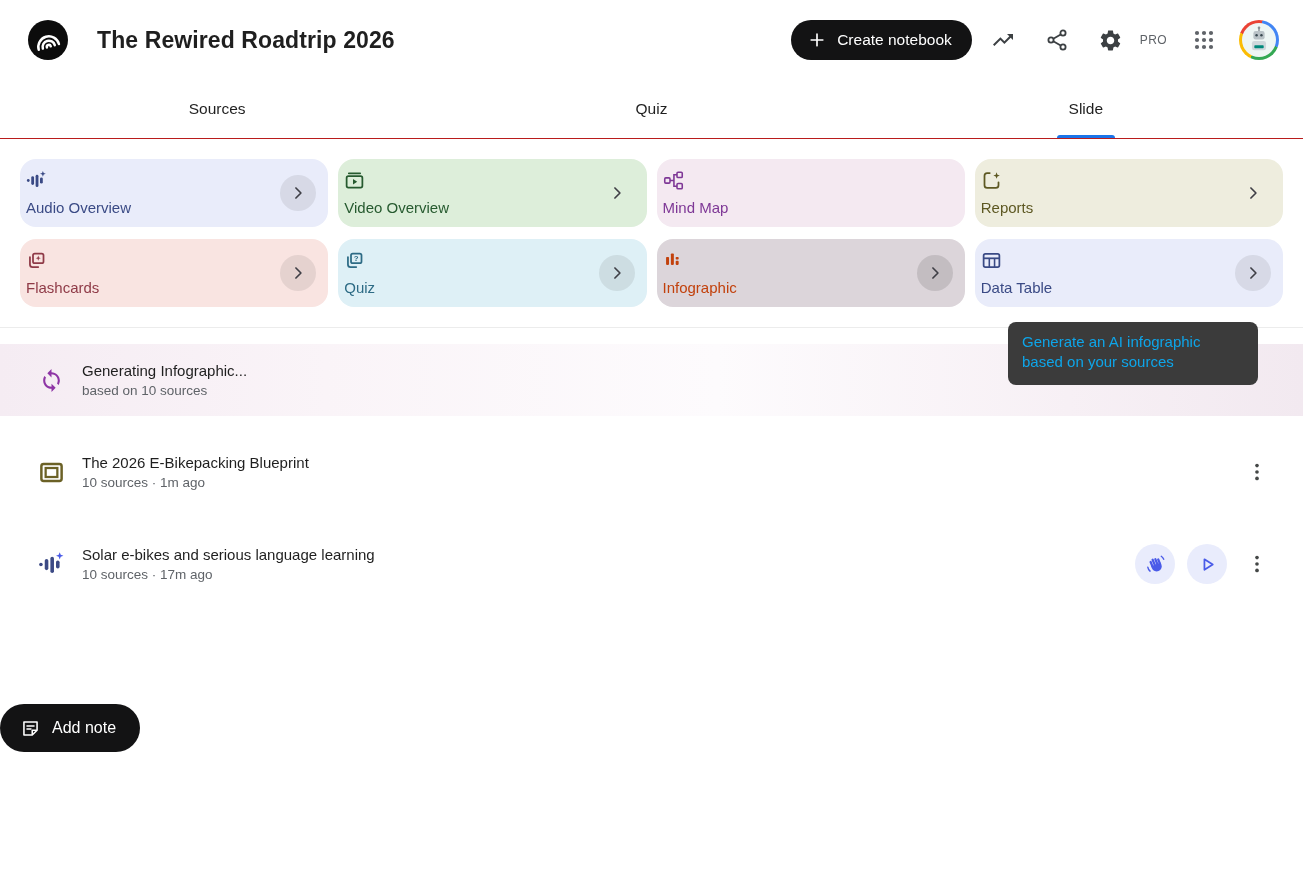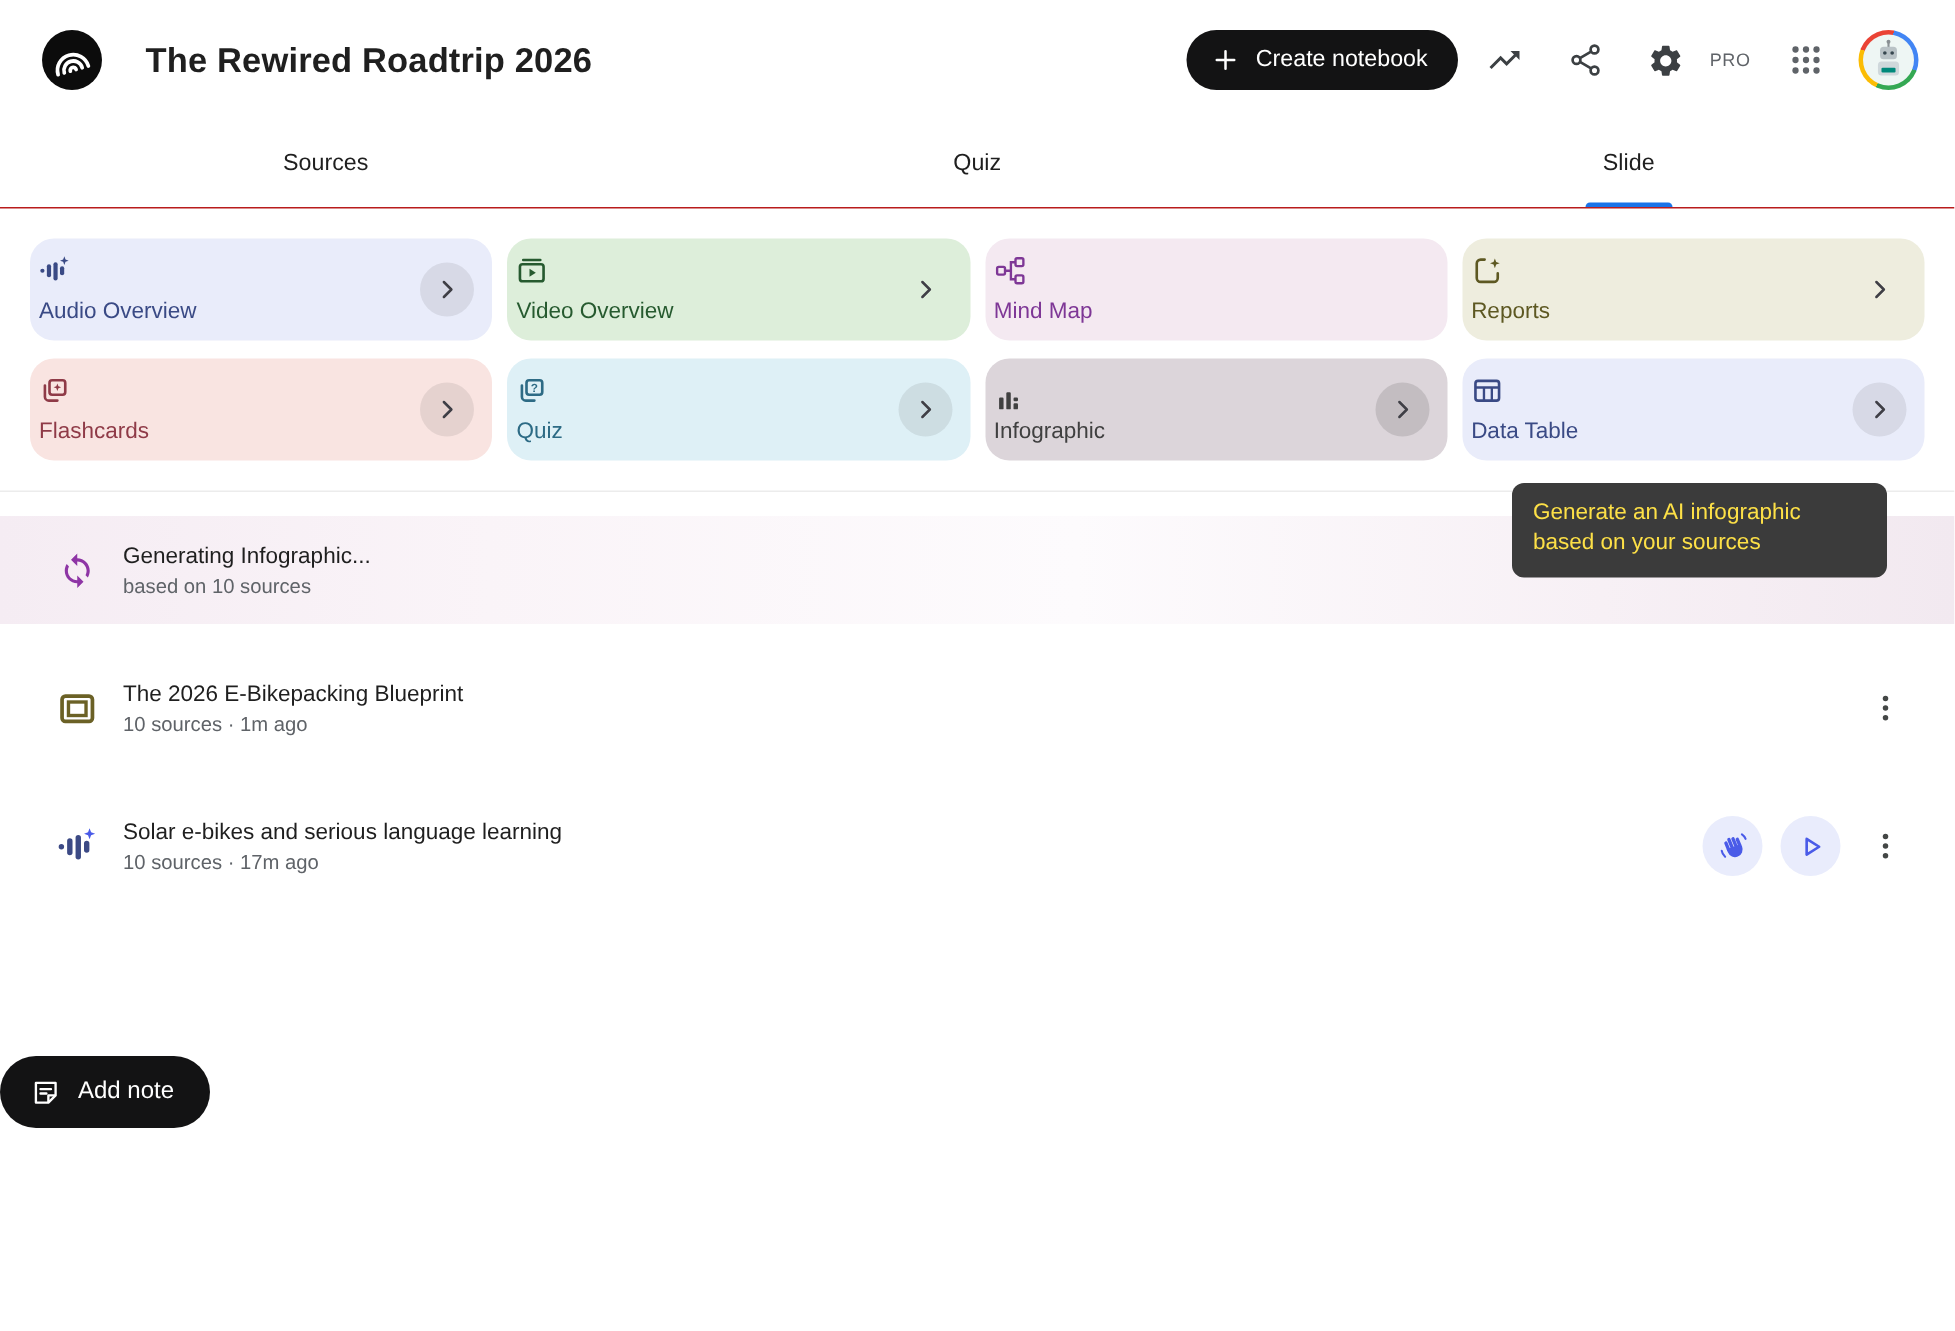--- a/index.html
+++ b/index.html
@@ -38,25 +38,25 @@
   .card-label { font-size:15px; font-weight:400; }
   .chev { align-self:center; width:36px; height:36px; border-radius:50%;
     display:flex; align-items:center; justify-content:center; color:#3f3f46; }
   .chev.circle { background:rgba(31,31,31,0.09); }
   .card0,.card8 { background:#e9ecfa; color:#3a4a85; }
   .card1,.card4 { background:#eeedde; color:#5d5822; }
   .card2 { background:#ddeeda; color:#265a2f; }
   .card3 { background:#f4e9f1; color:#7e3796; }
   .card5 { background:#f9e4e1; color:#8f3a47; }
   .card6 { background:#def0f6; color:#2d6b85; }
-  .card7 { background:#dcd5da; color:#404040;align-items:flex-end; }
+  .card7 { background:#dcd5da; color:#c2410c; }
   .card7 .chev.circle { background:rgba(31,31,31,0.13); }
 
   
-  .tooltip { position:absolute; top:322px; right:45px; width:250px; background:#3b3b3b; color:#fde047;
+  .tooltip { position:absolute; top:322px; right:45px; width:250px; background:#3b3b3b; color:#0ea5e9;
     border-radius:8px; padding:10px 14px 12px 14px; font-size:15px; line-height:1.35; z-index:5; }
 
   .divider { height:1px; background:#ececec; width:100%; }
 
   
   .artifacts { padding-top:16px; }
   .artifact { height:72px; display:flex; align-items:center; margin-bottom:20px; }
   .artifact.generating { background:linear-gradient(90deg,#f5ecf3 0%,#faf4f8 25%,#fdfbfd 55%,#f7f0f5 82%,#f2e9f0 100%); }
   .artifact-icon { width:30px; margin:0 16px 0 36px; display:flex; align-items:center; justify-content:center; flex:0 0 auto; }
   .artifact-text { flex:1; min-width:0; }

